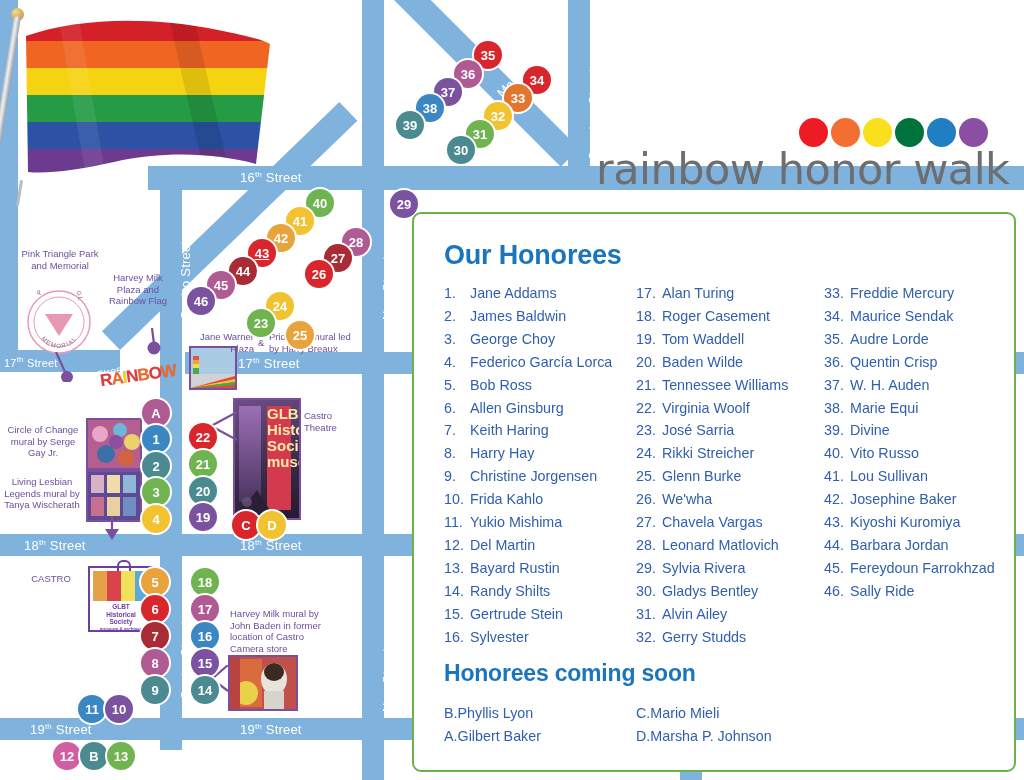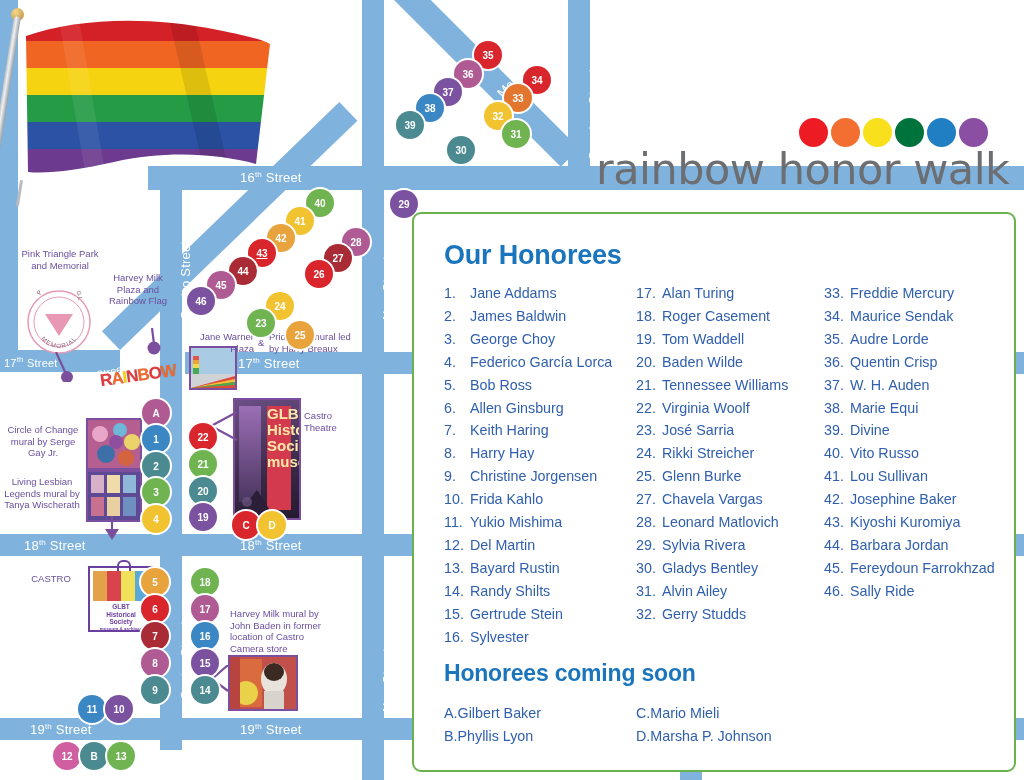--- a/index.html
+++ b/index.html
@@ -9,21 +9,21 @@
   
   .street{position:absolute;background:#7fb3dd;}
   .street-label{position:absolute;color:#ffffff;font-size:13px;font-family:"Liberation Sans",sans-serif;white-space:nowrap;letter-spacing:.2px;}
   .street-label sup{font-size:8px;}
   .street-label.vert{transform-origin:0 0;transform:rotate(-90deg);}
   .diag{position:absolute;background:#7fb3dd;transform-origin:50% 50%;}
   .diag-label{position:absolute;color:#fff;font-size:13px;white-space:nowrap;transform-origin:50% 50%;}
 
   
   .mk{position:absolute;width:28px;height:28px;border-radius:50%;color:#fff;
-      font-size:10px;font-weight:bold;display:flex;align-items:center;justify-content:center;
+      font-size:13px;font-weight:bold;display:flex;align-items:center;justify-content:center;
       box-shadow:0 0 0 2px #fff;}
 
   
   #flagwrap{position:absolute;left:0;top:0;width:270px;height:205px;}
   .pole{position:absolute;left:14px;top:16px;width:7px;height:190px;
         background:linear-gradient(90deg,#b9bcc0,#eef0f2 40%,#9aa0a6);transform:rotate(9deg);transform-origin:top left;border-radius:3px;}
   .poleball{position:absolute;left:11px;top:8px;width:13px;height:13px;border-radius:50%;background:radial-gradient(circle at 35% 30%,#f5d98a,#b9893a);}
 
   
   .photo{position:absolute;border:2px solid #7b4f9d;background:#ddd;overflow:hidden;}
@@ -265,21 +265,21 @@
 
   <div id="markers">
       <div class="mk" style="left: 474px; top: 41px; background: rgb(217, 38, 44);">35</div>
       <div class="mk" style="left: 454px; top: 60px; background: rgb(176, 90, 148);">36</div>
       <div class="mk" style="left: 434px; top: 78px; background: rgb(123, 82, 160);">37</div>
       <div class="mk" style="left: 416px; top: 94px; background: rgb(59, 135, 196);">38</div>
       <div class="mk" style="left: 396px; top: 111px; background: rgb(75, 138, 145);">39</div>
       <div class="mk" style="left: 523px; top: 66px; background: rgb(217, 38, 44);">34</div>
       <div class="mk" style="left: 504px; top: 84px; background: rgb(226, 118, 47);">33</div>
       <div class="mk" style="left: 484px; top: 102px; background: rgb(242, 195, 49);">32</div>
-      <div class="mk" style="left: 466px; top: 120px; background: rgb(111, 180, 81); margin-left: 36px;">31</div>
+      <div class="mk" style="left: 466px; top: 120px; background: rgb(111, 180, 81);">31</div>
       <div class="mk" style="left: 447px; top: 136px; background: rgb(75, 138, 145);">30</div>
       <div class="mk" style="left: 306px; top: 189px; background: rgb(111, 180, 81);">40</div>
       <div class="mk" style="left: 286px; top: 207px; background: rgb(242, 195, 49);">41</div>
       <div class="mk" style="left: 267px; top: 224px; background: rgb(232, 163, 61);">42</div>
       <div class="mk" style="left: 248px; top: 239px; background: rgb(217, 38, 44); text-decoration: underline;">43</div>
       <div class="mk" style="left: 229px; top: 257px; background: rgb(168, 43, 53);">44</div>
       <div class="mk" style="left: 207px; top: 271px; background: rgb(176, 90, 148);">45</div>
       <div class="mk" style="left: 187px; top: 287px; background: rgb(123, 82, 160);">46</div>
       <div class="mk" style="left: 342px; top: 228px; background: rgb(176, 90, 148);">28</div>
       <div class="mk" style="left: 324px; top: 244px; background: rgb(168, 43, 53);">27</div>
@@ -428,20 +428,24 @@
         </div>
         <div class="row">
           <span class="num">24.</span>
           <span>Rikki Streicher</span>
         </div>
         <div class="row">
           <span class="num">25.</span>
           <span>Glenn Burke</span>
         </div>
         <div class="row">
+          <span class="num">26.</span>
+          <span>We'wha</span>
+        </div>
+        <div class="row">
           <span class="num">27.</span>
           <span>Chavela Vargas</span>
         </div>
         <div class="row">
           <span class="num">28.</span>
           <span>Leonard Matlovich</span>
         </div>
         <div class="row">
           <span class="num">29.</span>
           <span>Sylvia Rivera</span>
@@ -513,22 +517,22 @@
           <span>Fereydoun Farrokhzad</span>
         </div>
         <div class="row">
           <span class="num">46.</span>
           <span>Sally Ride</span>
         </div>
       </div>
 
     <div class="panel-title" style="left:30px;top:446px;font-size:23px;">Honorees coming soon</div>
     <div class="soon" style="left:30px;top:488px;width:190px;">
+        <div class="row"><span class="num">B.</span><span>Phyllis Lyon</span></div>
         <div class="row"><span class="num">A.</span><span>Gilbert Baker</span></div>
-        <div class="row"><span class="num">B.</span><span>Phyllis Lyon</span></div>
       </div>
     <div class="soon" style="left:222px;top:488px;width:220px;">
         <div class="row"><span class="num">C.</span><span>Mario Mieli</span></div>
         <div class="row"><span class="num">D.</span><span>Marsha P. Johnson</span></div>
       </div>
   </div>
 
 </div>
 
 </body></html>

